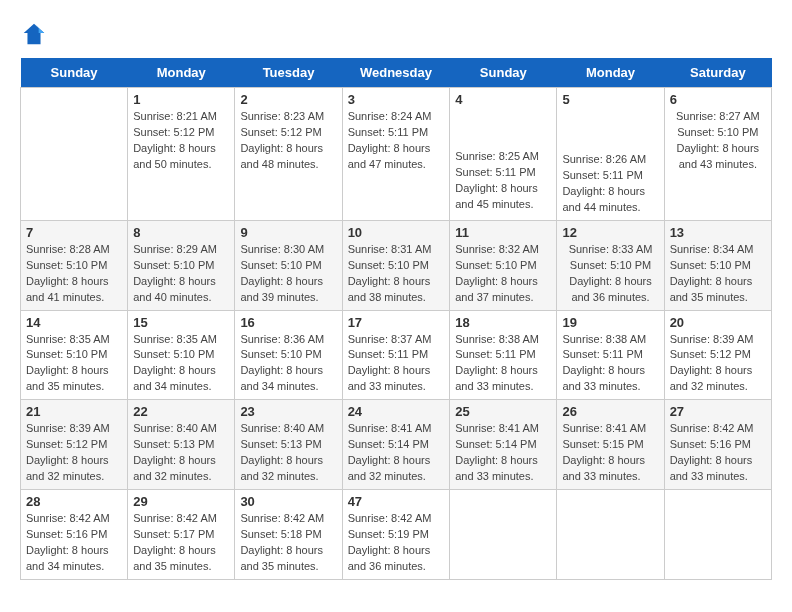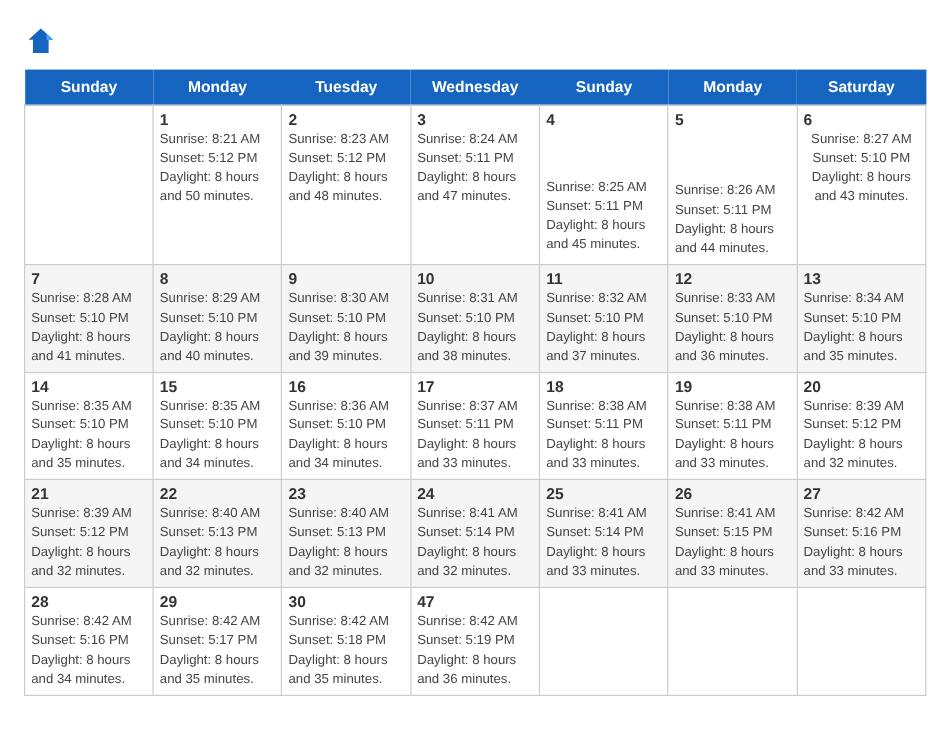--- a/index.html
+++ b/index.html
@@ -207,21 +207,21 @@
         </td>
         <td>
           <span class="day-number">11</span>
           <div class="day-info" style="white-space: pre-line;">Sunrise: 8:32 AM
 Sunset: 5:10 PM
 Daylight: 8 hours
 and 37 minutes.</div>
         </td>
         <td>
           <span class="day-number">12</span>
-          <div class="day-info" style="white-space: pre-line;">Sunrise: 8:33 AM
+          <div class="day-info" style="white-space: pre-line; text-align: center;">Sunrise: 8:33 AM
 Sunset: 5:10 PM
 Daylight: 8 hours
 and 36 minutes.</div>
         </td>
         <td>
           <span class="day-number">13</span>
           <div class="day-info" style="white-space: pre-line;">Sunrise: 8:34 AM
 Sunset: 5:10 PM
 Daylight: 8 hours
 and 35 minutes.</div>

